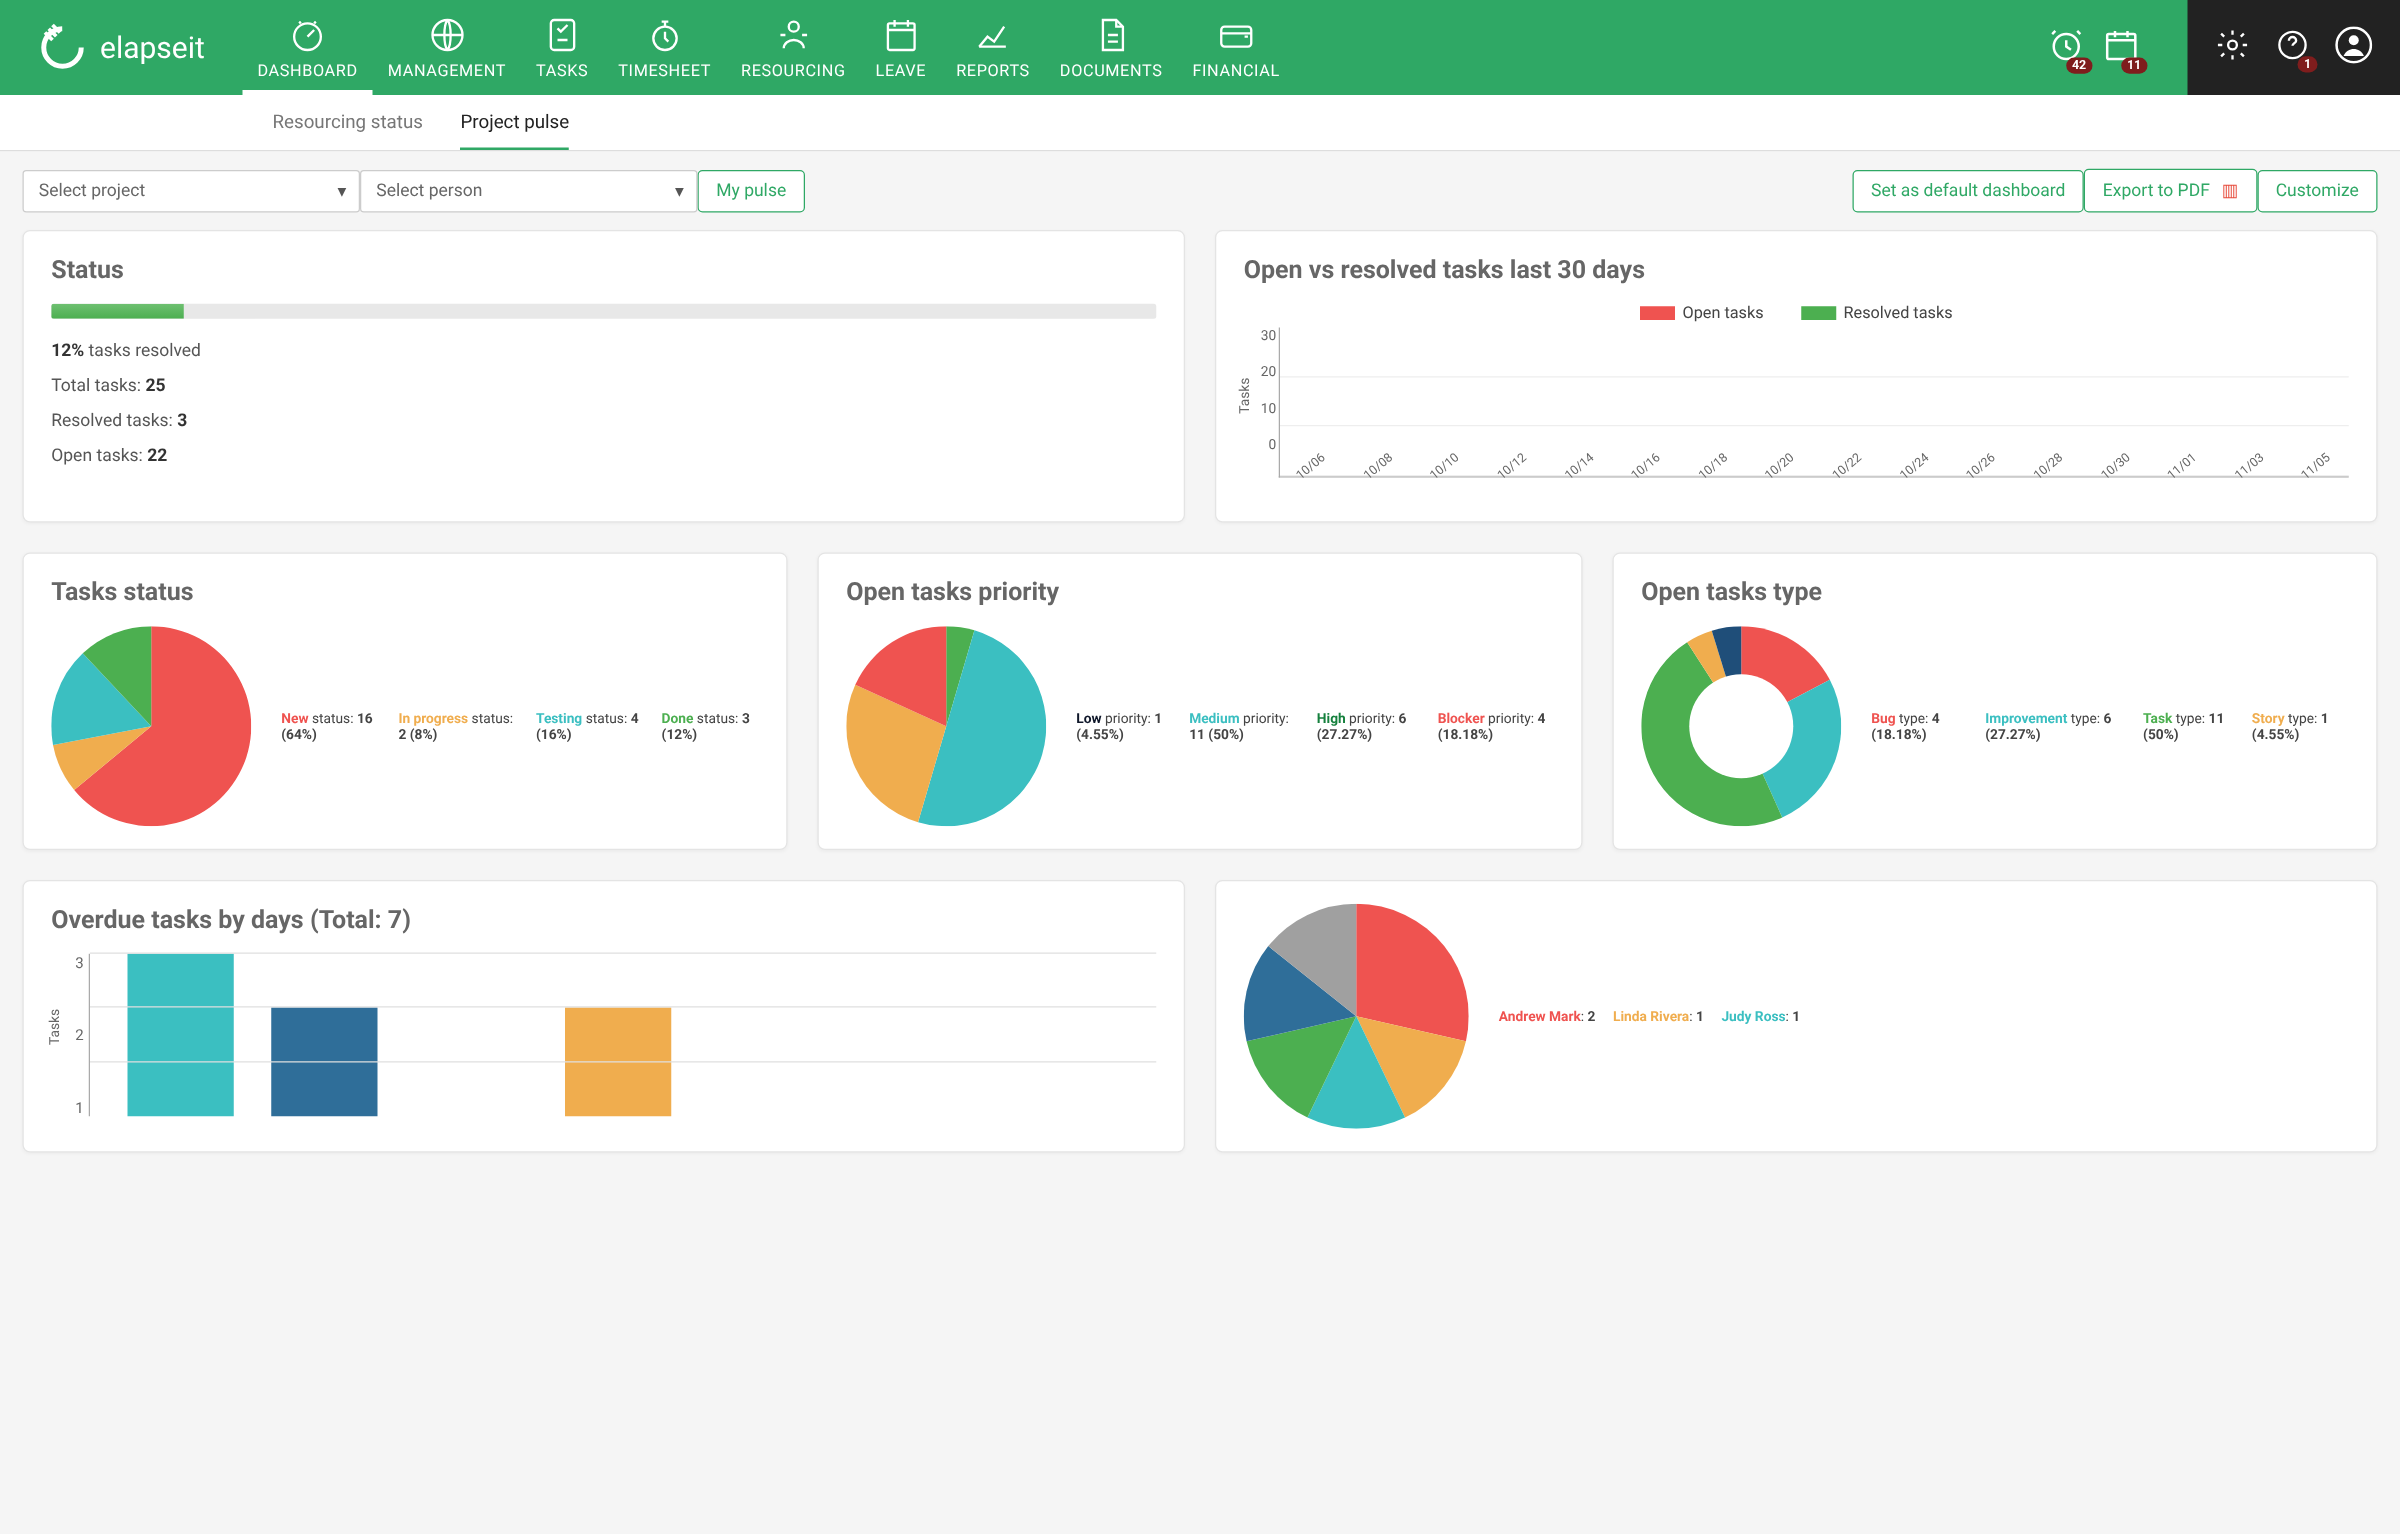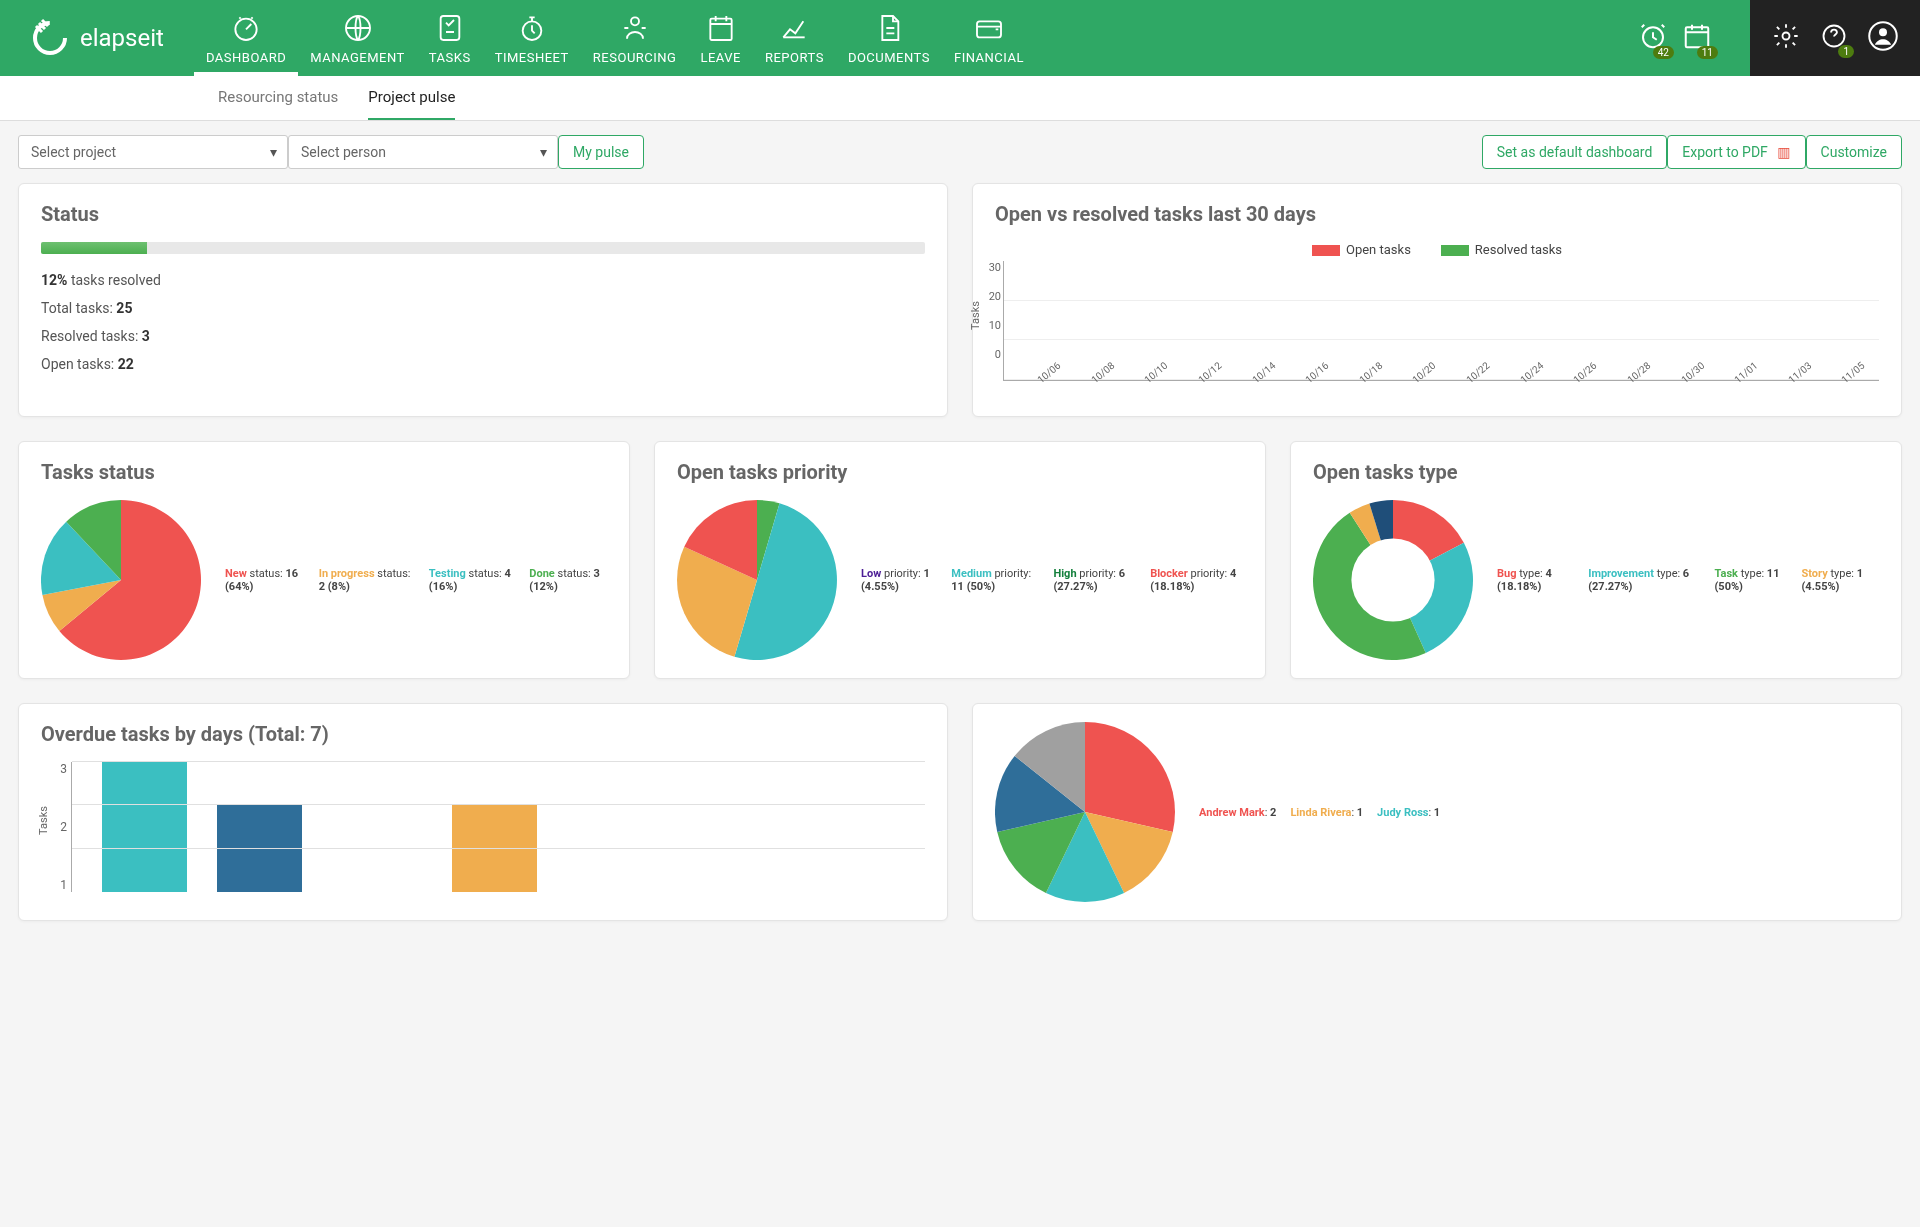--- a/index.html
+++ b/index.html
@@ -8,21 +8,21 @@
 .topbar { background: #2fa865; display: flex; align-items: center; height: 76px; }
 .brand { display: flex; align-items: center; gap: 10px; padding: 0 30px; color: #fff; font-size: 24px; }
 .brand-icon { width: 40px; height: 40px; display: flex; align-items: center; justify-content: center; }
 .nav { display: flex; flex: 1; }
 .nav-item { color: #fff; padding: 10px 12px; cursor: pointer; font-size: 13px; letter-spacing: 0.5px; display: flex; flex-direction: column; align-items: center; gap: 6px; position: relative; }
 .nav-item.active::after { content: ""; position: absolute; bottom: -1px; left: 0; right: 0; height: 4px; background: #fff; }
 .nav-item-icon { width: 32px; height: 32px; display: flex; align-items: center; justify-content: center; }
 .nav-right { display: flex; align-items: center; gap: 18px; padding-right: 0; }
 .nav-right-badges { display: flex; gap: 14px; padding-right: 20px; }
 .badge-icon { position: relative; color: #fff; }
-.badge { position: absolute; bottom: -4px; right: -6px; background: #4d7c0f; color: #fff; border-radius: 9px; font-size: 10px; padding: 1px 5px; font-weight: 400; }
+.badge { position: absolute; bottom: -4px; right: -6px; background: #7f1d1d; color: #fff; border-radius: 9px; font-size: 10px; padding: 1px 5px; font-weight: 700; }
 .nav-dark { background: #222; display: flex; align-items: center; gap: 20px; padding: 0 22px; height: 76px; }
 .dark-icon { color: #fff; position: relative; cursor: pointer; }
 
 .subnav { background: #fff; border-bottom: 1px solid #ddd; padding: 0 18px; display: flex; gap: 30px; }
 .subnav-item { padding: 12px 0; color: #777; cursor: pointer; font-size: 15px; }
 .subnav-item.active { color: #222; border-bottom: 2px solid #2fa865; }
 
 .toolbar { display: flex; align-items: center; padding: 14px 18px; }
 .select { background: #fff; border: 1px solid #ccc; border-radius: 3px; padding: 8px 34px 8px 12px; font-size: 14px; color: #666; width: 270px; position: relative; cursor: pointer; }
 .select::after { content: "▾"; position: absolute; right: 10px; top: 50%; transform: translateY(-50%); color: #555; }
@@ -36,21 +36,21 @@
 
 .status-cols { display: flex; gap: 50px; }
 .status-col { flex: 1; }
 .progress { height: 12px; background: #e8e8e8; border-radius: 2px; overflow: hidden; margin-bottom: 18px; position: relative; }
 .progress-fill { height: 100%; background: #4caf50; background: linear-gradient(#6ec071,#4caf50); }
 .stat-line { font-size: 14px; color: #555; margin-bottom: 12px; }
 .stat-line b { color: #333; }
 
 .legend-row { display: flex; justify-content: center; gap: 30px; font-size: 13px; color: #444; margin-bottom: 4px; }
 .legend-swatch { display: inline-block; width: 28px; height: 11px; vertical-align: middle; margin-right: 6px; }
-.bar-chart { position: relative; height: 120px; display: flex; margin-left: 8px; }
+.bar-chart { position: relative; height: 120px; display: flex; margin-left: 28px; }
 .y-axis { position: absolute; left: -22px; top: 0; bottom: 20px; display: flex; flex-direction: column; justify-content: space-between; font-size: 11px; color: #666; text-align: right; width: 20px; }
 .bar-plot { flex: 1; border-left: 1px solid #aaa; border-bottom: 1px solid #aaa; display: flex; align-items: flex-end; position: relative; }
 .bar-grid { position: absolute; left: 0; right: 0; border-top: 1px solid #eee; }
 .bar-slot { flex: 1; display: flex; align-items: flex-end; justify-content: center; gap: 1px; }
 .bar { width: 8px; }
 .x-labels { display: flex; margin-left: 26px; }
 .x-label { flex: 1; font-size: 10px; color: #666; text-align: center; transform: rotate(-40deg); transform-origin: top left; white-space: nowrap; padding-top: 6px; }
 .y-title { position: absolute; left: -42px; top: 40%; transform: rotate(-90deg); font-size: 11px; color: #666; }
 
 .pie-card { display: flex; align-items: center; gap: 24px; }
@@ -371,21 +371,21 @@
     <div class="card" style="flex:1;">
       <div class="card-title">Open tasks priority</div>
       <div class="pie-card">
         <div class="pie-wrap"><svg class="pie" viewBox="0 0 100 100" id="pie-priority">
               <path d="M50 50 L100 50 A50 50 0 0 1 97.97062359270214 64.10032879500648 Z" fill="#4caf50"></path>
               <path d="M50 50 L97.97062359270214 64.10032879500648 A50 50 0 0 1 2.0293764072978533 35.89967120499354 Z" fill="#3bbfc1"></path>
               <path d="M50 50 L2.0293764072978533 35.89967120499354 A50 50 0 0 1 70.77594632035385 4.52077337405818 Z" fill="#f0ad4e"></path>
               <path d="M50 50 L70.77594632035385 4.52077337405818 A50 50 0 0 1 100 49.999999999999986 Z" fill="#ef5350"></path>
             </svg></div>
         <div class="pie-legend" id="legend-priority">
-            <div><b class="label" style="color:#4c1d95">Low</b> priority: <b>1 (4.55%)</b></div>
+            <div><b class="label" style="color:#0f172a">Low</b> priority: <b>1 (4.55%)</b></div>
             <div><b class="label" style="color:#3bbfc1">Medium</b> priority: <b>11 (50%)</b></div>
             <div><b class="label" style="color:#15803d">High</b> priority: <b>6 (27.27%)</b></div>
             <div><b class="label" style="color:#ef5350">Blocker</b> priority: <b>4 (18.18%)</b></div>
           </div>
       </div>
     </div>
     <div class="card" style="flex:1;">
       <div class="card-title">Open tasks type</div>
       <div class="pie-card">
         <div class="pie-wrap"><svg class="pie" viewBox="0 0 100 100" id="pie-type">

